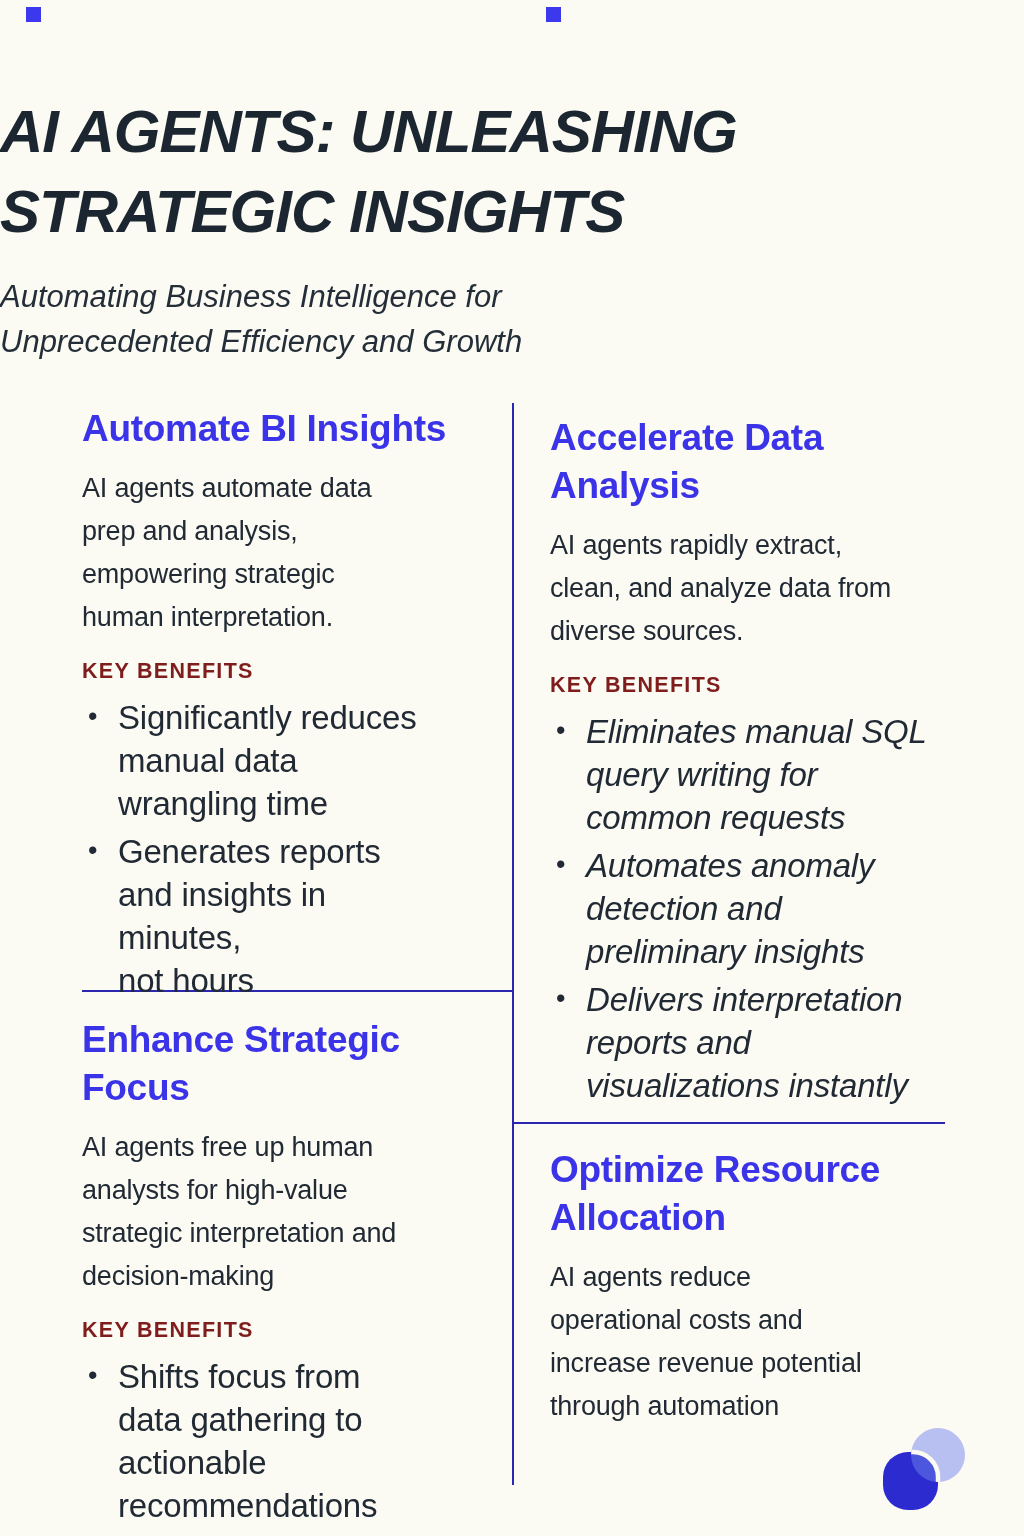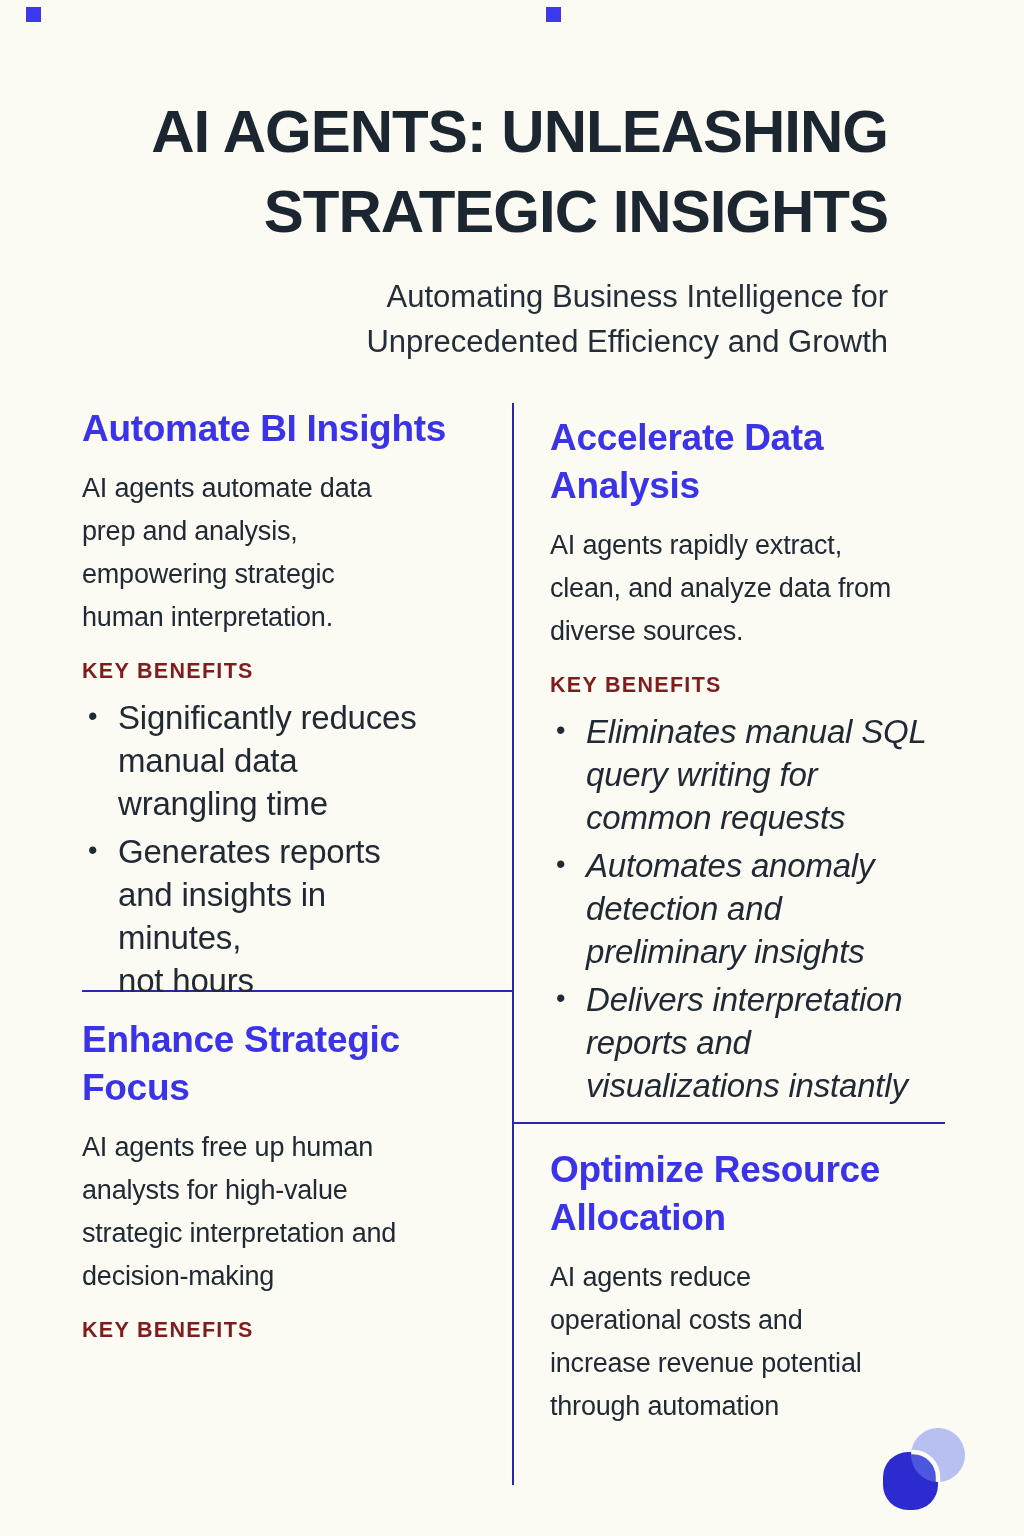--- a/index.html
+++ b/index.html
@@ -12,21 +12,21 @@
     overflow:hidden;
   }
   .page{position:relative;width:1024px;height:1536px;}
 
   
   .accent-sq{position:absolute;width:15px;height:15px;background:#3b38ee;}
   .accent-sq.left{left:26px;top:7px;}
   .accent-sq.mid{left:546px;top:7px;}
 
   
-  .header{position:absolute;top:92px;left:0;width:888px;text-align:right;}
+  .header{position:absolute;top:92px;left:0;width:888px;text-align:left;font-style:italic;}
   .title{
     font-size:60px;line-height:80px;font-weight:bold;
     letter-spacing:-1px;color:#1c2631;white-space:pre-line;margin:0;
   }
   .subtitle{
     margin:22px 0 0 0;font-size:31px;line-height:45px;
     color:#242e38;white-space:pre-line;font-weight:normal;
   }
 
   
@@ -125,20 +125,25 @@
       <li class="bullet">
           <span>Delivers interpretation reports and visualizations instantly</span>
         </li>
     </ul>
   </div>
 
   <div class="section sec3">
     <h2 class="sec-heading">Enhance Strategic Focus</h2>
     <p class="sec-desc">AI agents free up human analysts for high-value strategic interpretation and decision-making</p>
     <div class="kb-label">KEY BENEFITS</div>
+    <ul class="bullets">
+      <li class="bullet">
+          <span>Shifts focus from data gathering to actionable recommendations</span>
+        </li>
+    </ul>
   </div>
 
   <div class="section sec4">
     <h2 class="sec-heading">Optimize Resource Allocation</h2>
     <p class="sec-desc">AI agents reduce
 operational costs and
 increase revenue potential
 through automation</p>
   </div>
 

